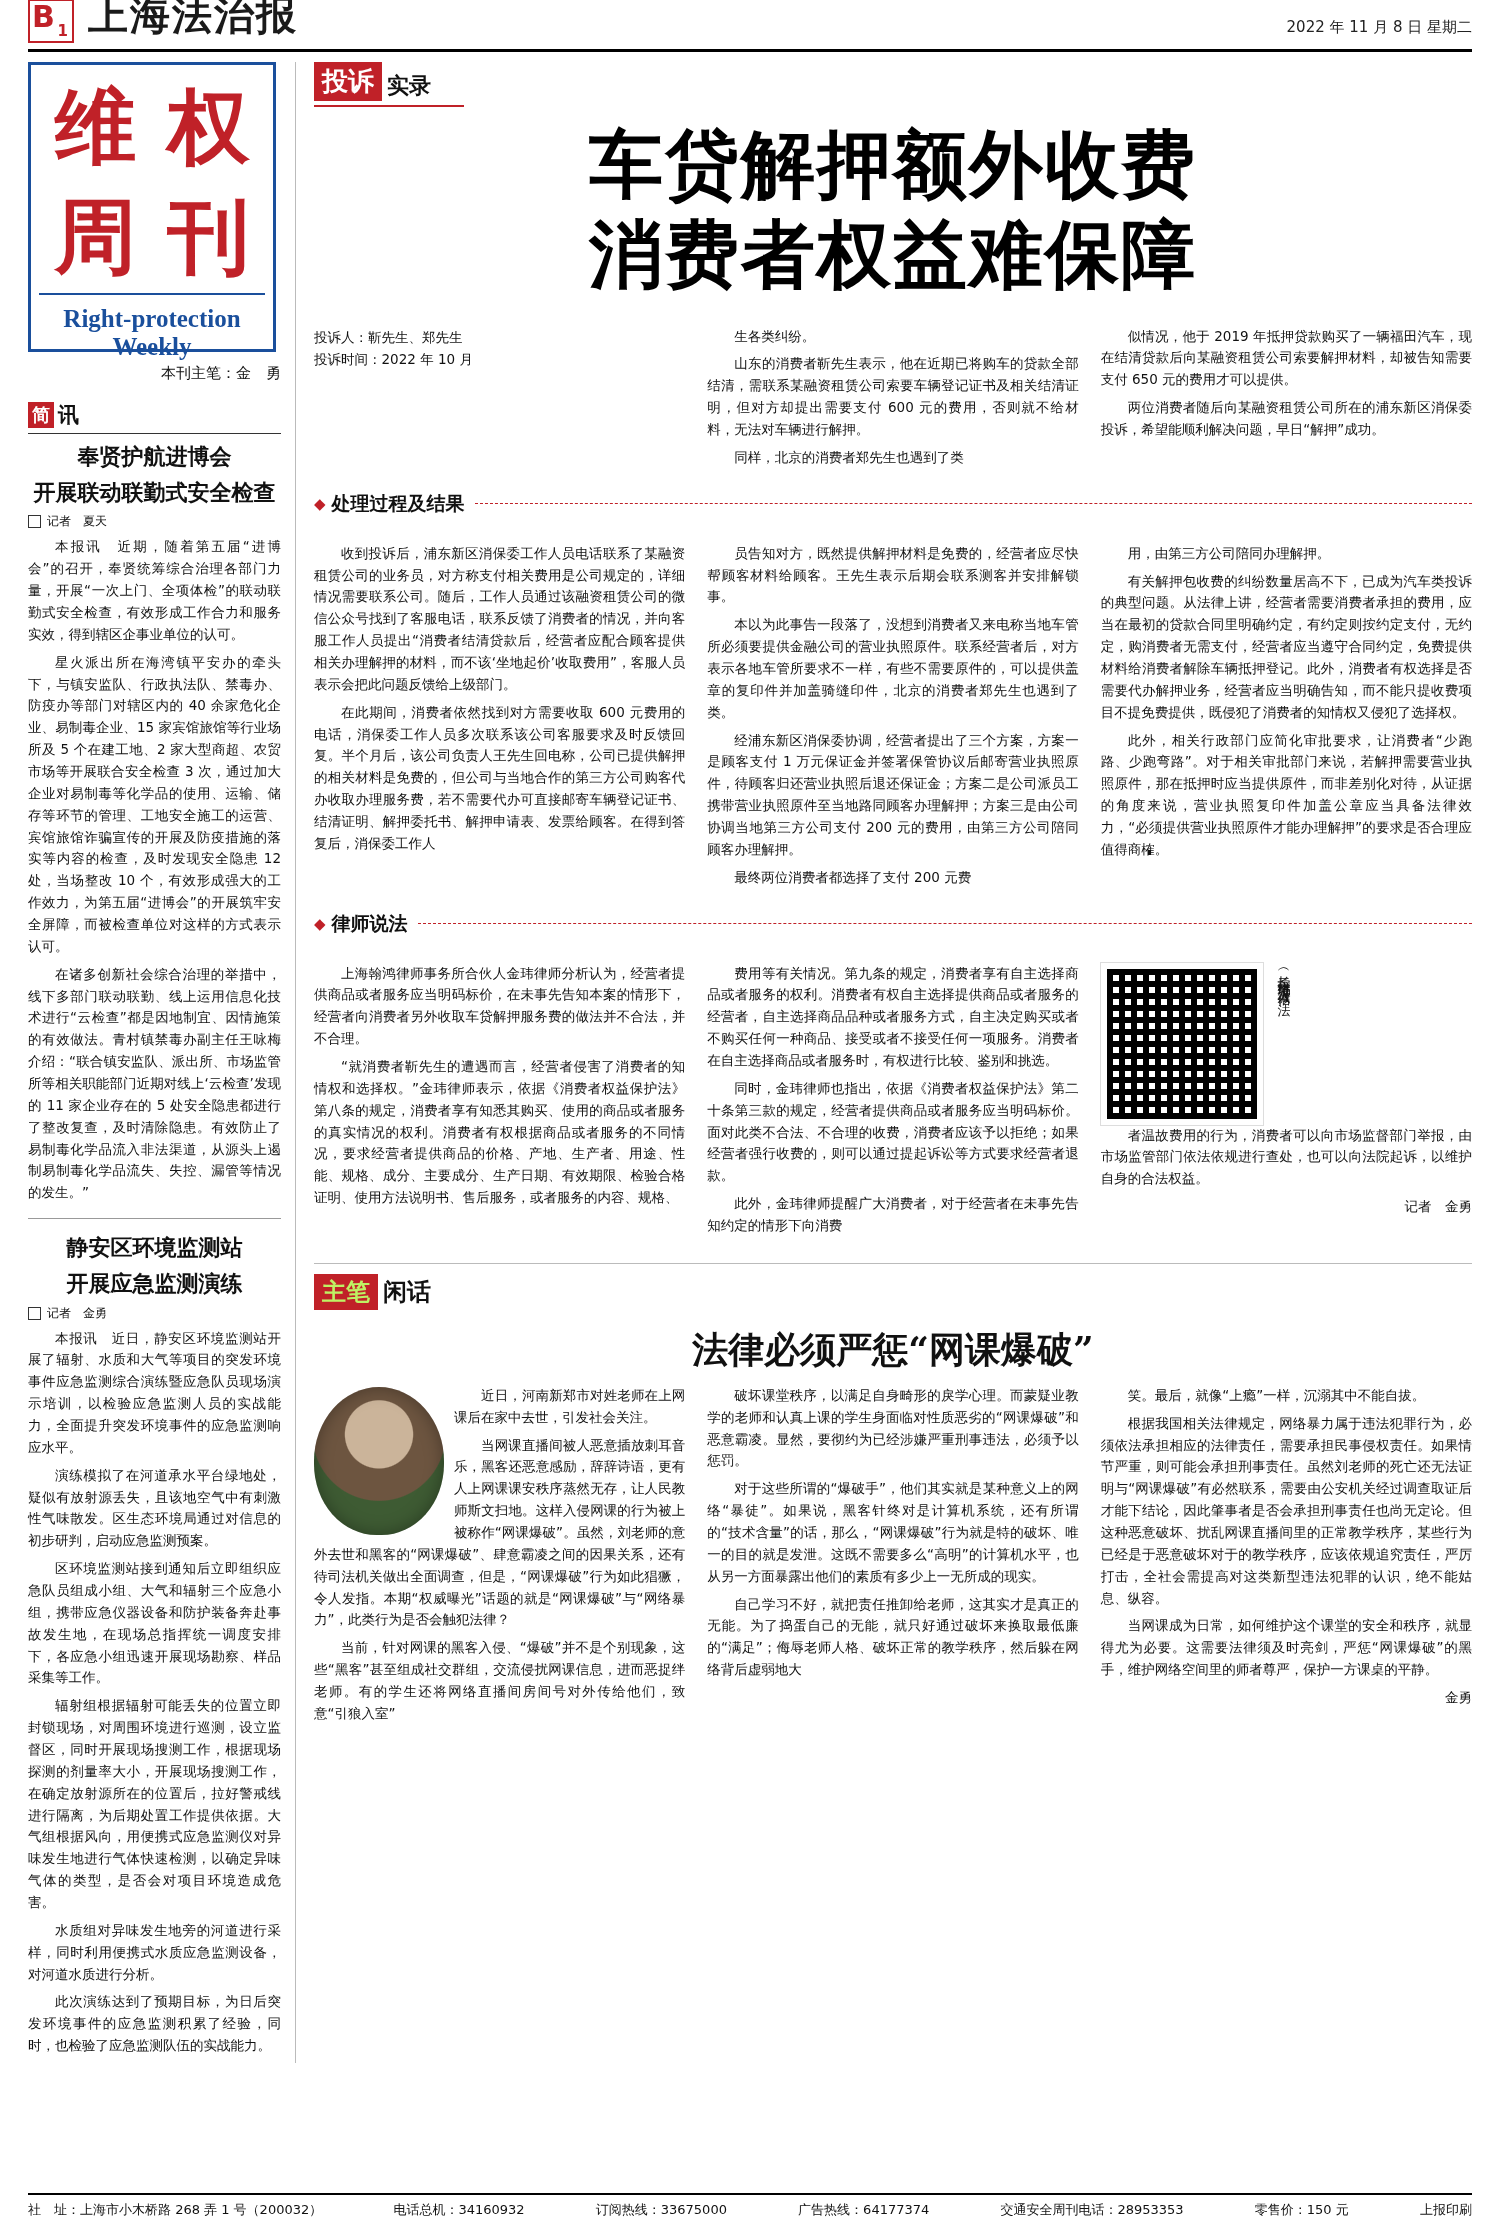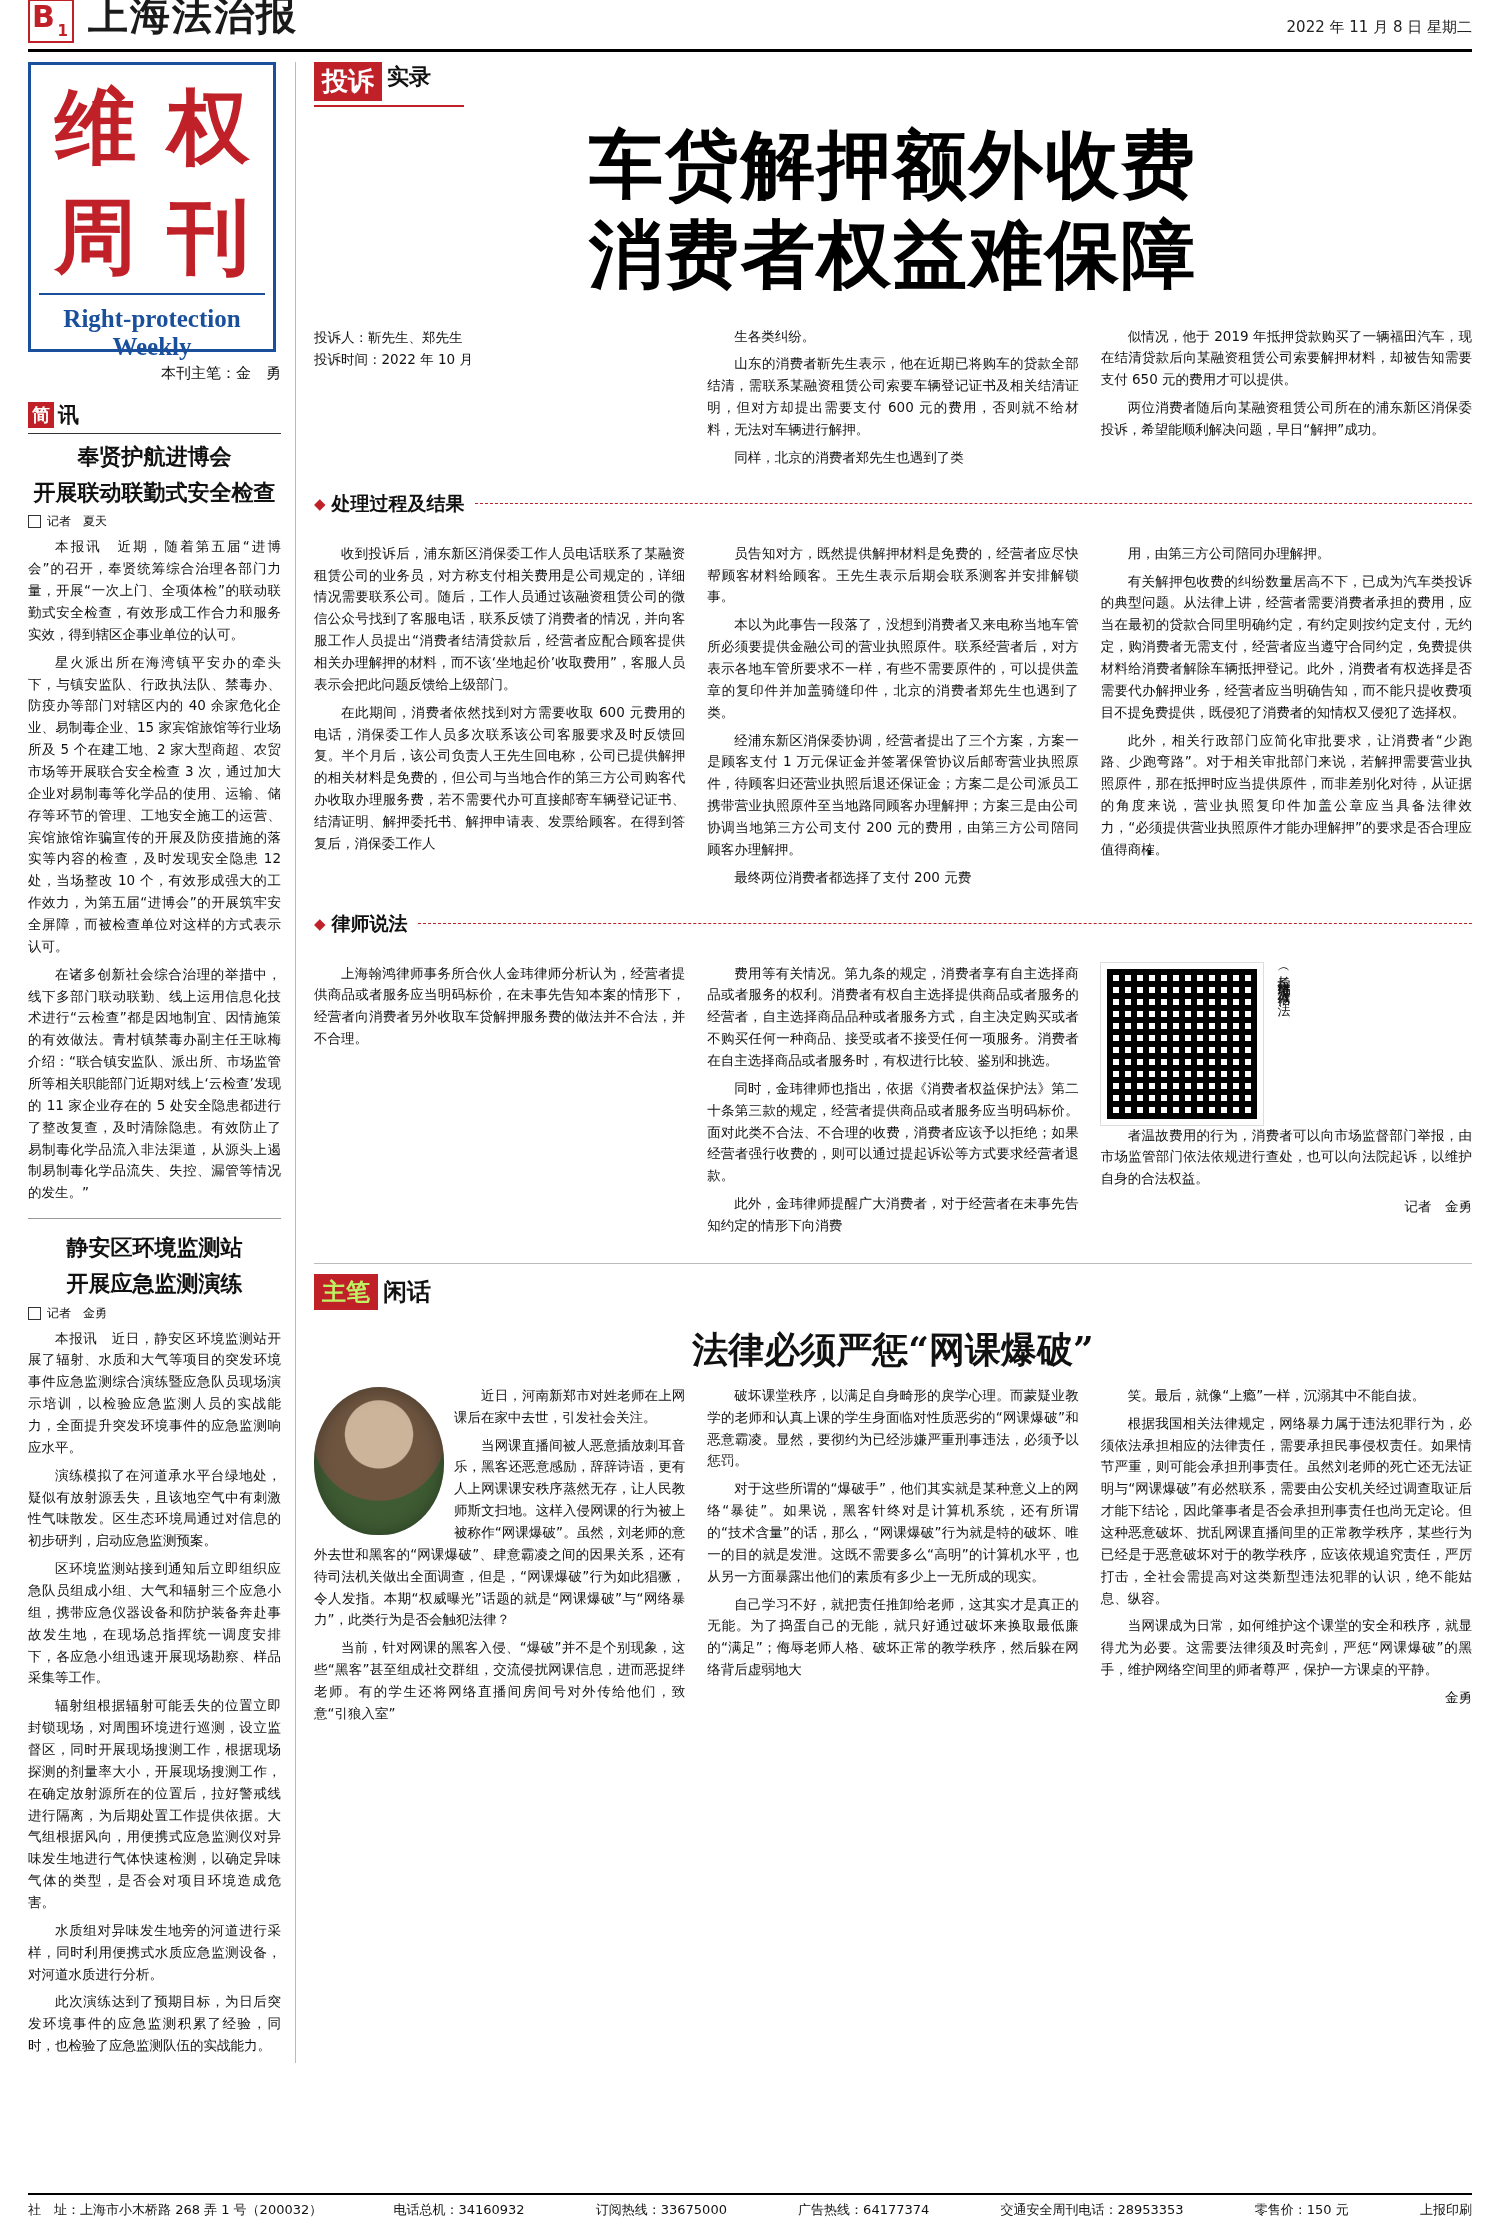--- a/index.html
+++ b/index.html
@@ -25,21 +25,21 @@
   .sec-head{display:flex;align-items:center;margin:18px 0 4px 0;}
   .sec-head .sq{width:26px;height:26px;background:#c02128;color:#fff;font-size:18px;display:flex;align-items:center;justify-content:center;font-weight:bold;}
   .sec-head .txt{font-size:21px;font-weight:bold;margin-left:4px;}
   .rule{border-bottom:1px solid #333;margin:3px 0 8px 0;}
   .news-title{font-size:22px;font-weight:bold;text-align:center;line-height:1.35;margin:6px 0 2px 0;font-family:"DejaVu Serif","Liberation Serif",serif;}
   .byline{font-size:12px;margin:6px 0 6px 0;display:flex;align-items:center;}
   .byline .box{display:inline-block;width:11px;height:11px;border:1px solid #333;margin-right:6px;}
   .ptext{font-size:13.5px;line-height:1.62;text-align:justify;text-indent:2em;margin:0 0 6px 0;}
   hr.thin{border:none;border-top:1px solid #999;margin:14px 0;}
   
-  .kicker{display:flex;align-items:flex-start;margin-bottom:4px;}
+  .kicker{display:flex;align-items:flex-end;margin-bottom:4px;}
   .kicker .red{background:#c02128;color:#fff;font-size:26px;font-weight:bold;padding:2px 8px;font-family:"DejaVu Serif","Liberation Serif",serif;}
   .kicker .bk{font-size:22px;font-weight:bold;margin-left:5px;}
   .kicker-underline{border-bottom:2px solid #c02128;width:150px;margin-bottom:12px;}
   .headline{font-size:74px;font-weight:bold;line-height:1.22;letter-spacing:2px;text-align:center;font-family:"DejaVu Serif","Liberation Serif",serif;color:#000;}
   
   .art3{display:flex;margin-top:26px;gap:22px;}
   .art3 .c{flex:1;}
   .meta{font-size:13.5px;line-height:1.7;}
   .subhead{display:flex;align-items:center;margin:16px 0 8px 0;}
   .subhead .dia{color:#c02128;font-size:15px;margin-right:6px;}
@@ -186,20 +186,21 @@
 
       <div class="subhead">
         <span class="dia">◆</span>
         <span class="t">律师说法</span>
         <span class="dash"></span>
       </div>
 
       <div class="art3">
         <div class="c">
           <p class="ptext">上海翰鸿律师事务所合伙人金玮律师分析认为，经营者提供商品或者服务应当明码标价，在未事先告知本案的情形下，经营者向消费者另外收取车贷解押服务费的做法并不合法，并不合理。</p>
+          <p class="ptext">“就消费者靳先生的遭遇而言，经营者侵害了消费者的知情权和选择权。”金玮律师表示，依据《消费者权益保护法》第八条的规定，消费者享有知悉其购买、使用的商品或者服务的真实情况的权利。消费者有权根据商品或者服务的不同情况，要求经营者提供商品的价格、产地、生产者、用途、性能、规格、成分、主要成分、生产日期、有效期限、检验合格证明、使用方法说明书、售后服务，或者服务的内容、规格、</p>
         </div>
         <div class="c">
           <p class="ptext">费用等有关情况。第九条的规定，消费者享有自主选择商品或者服务的权利。消费者有权自主选择提供商品或者服务的经营者，自主选择商品品种或者服务方式，自主决定购买或者不购买任何一种商品、接受或者不接受任何一项服务。消费者在自主选择商品或者服务时，有权进行比较、鉴别和挑选。</p>
           <p class="ptext">同时，金玮律师也指出，依据《消费者权益保护法》第二十条第三款的规定，经营者提供商品或者服务应当明码标价。面对此类不合法、不合理的收费，消费者应该予以拒绝；如果经营者强行收费的，则可以通过提起诉讼等方式要求经营者退款。</p>
           <p class="ptext">此外，金玮律师提醒广大消费者，对于经营者在未事先告知约定的情形下向消费</p>
         </div>
         <div class="c">
           <div class="qr-wrap">
             <div class="qr"></div>
             <div class="qr-label">（长按二维码可进入微信“法”</div>

